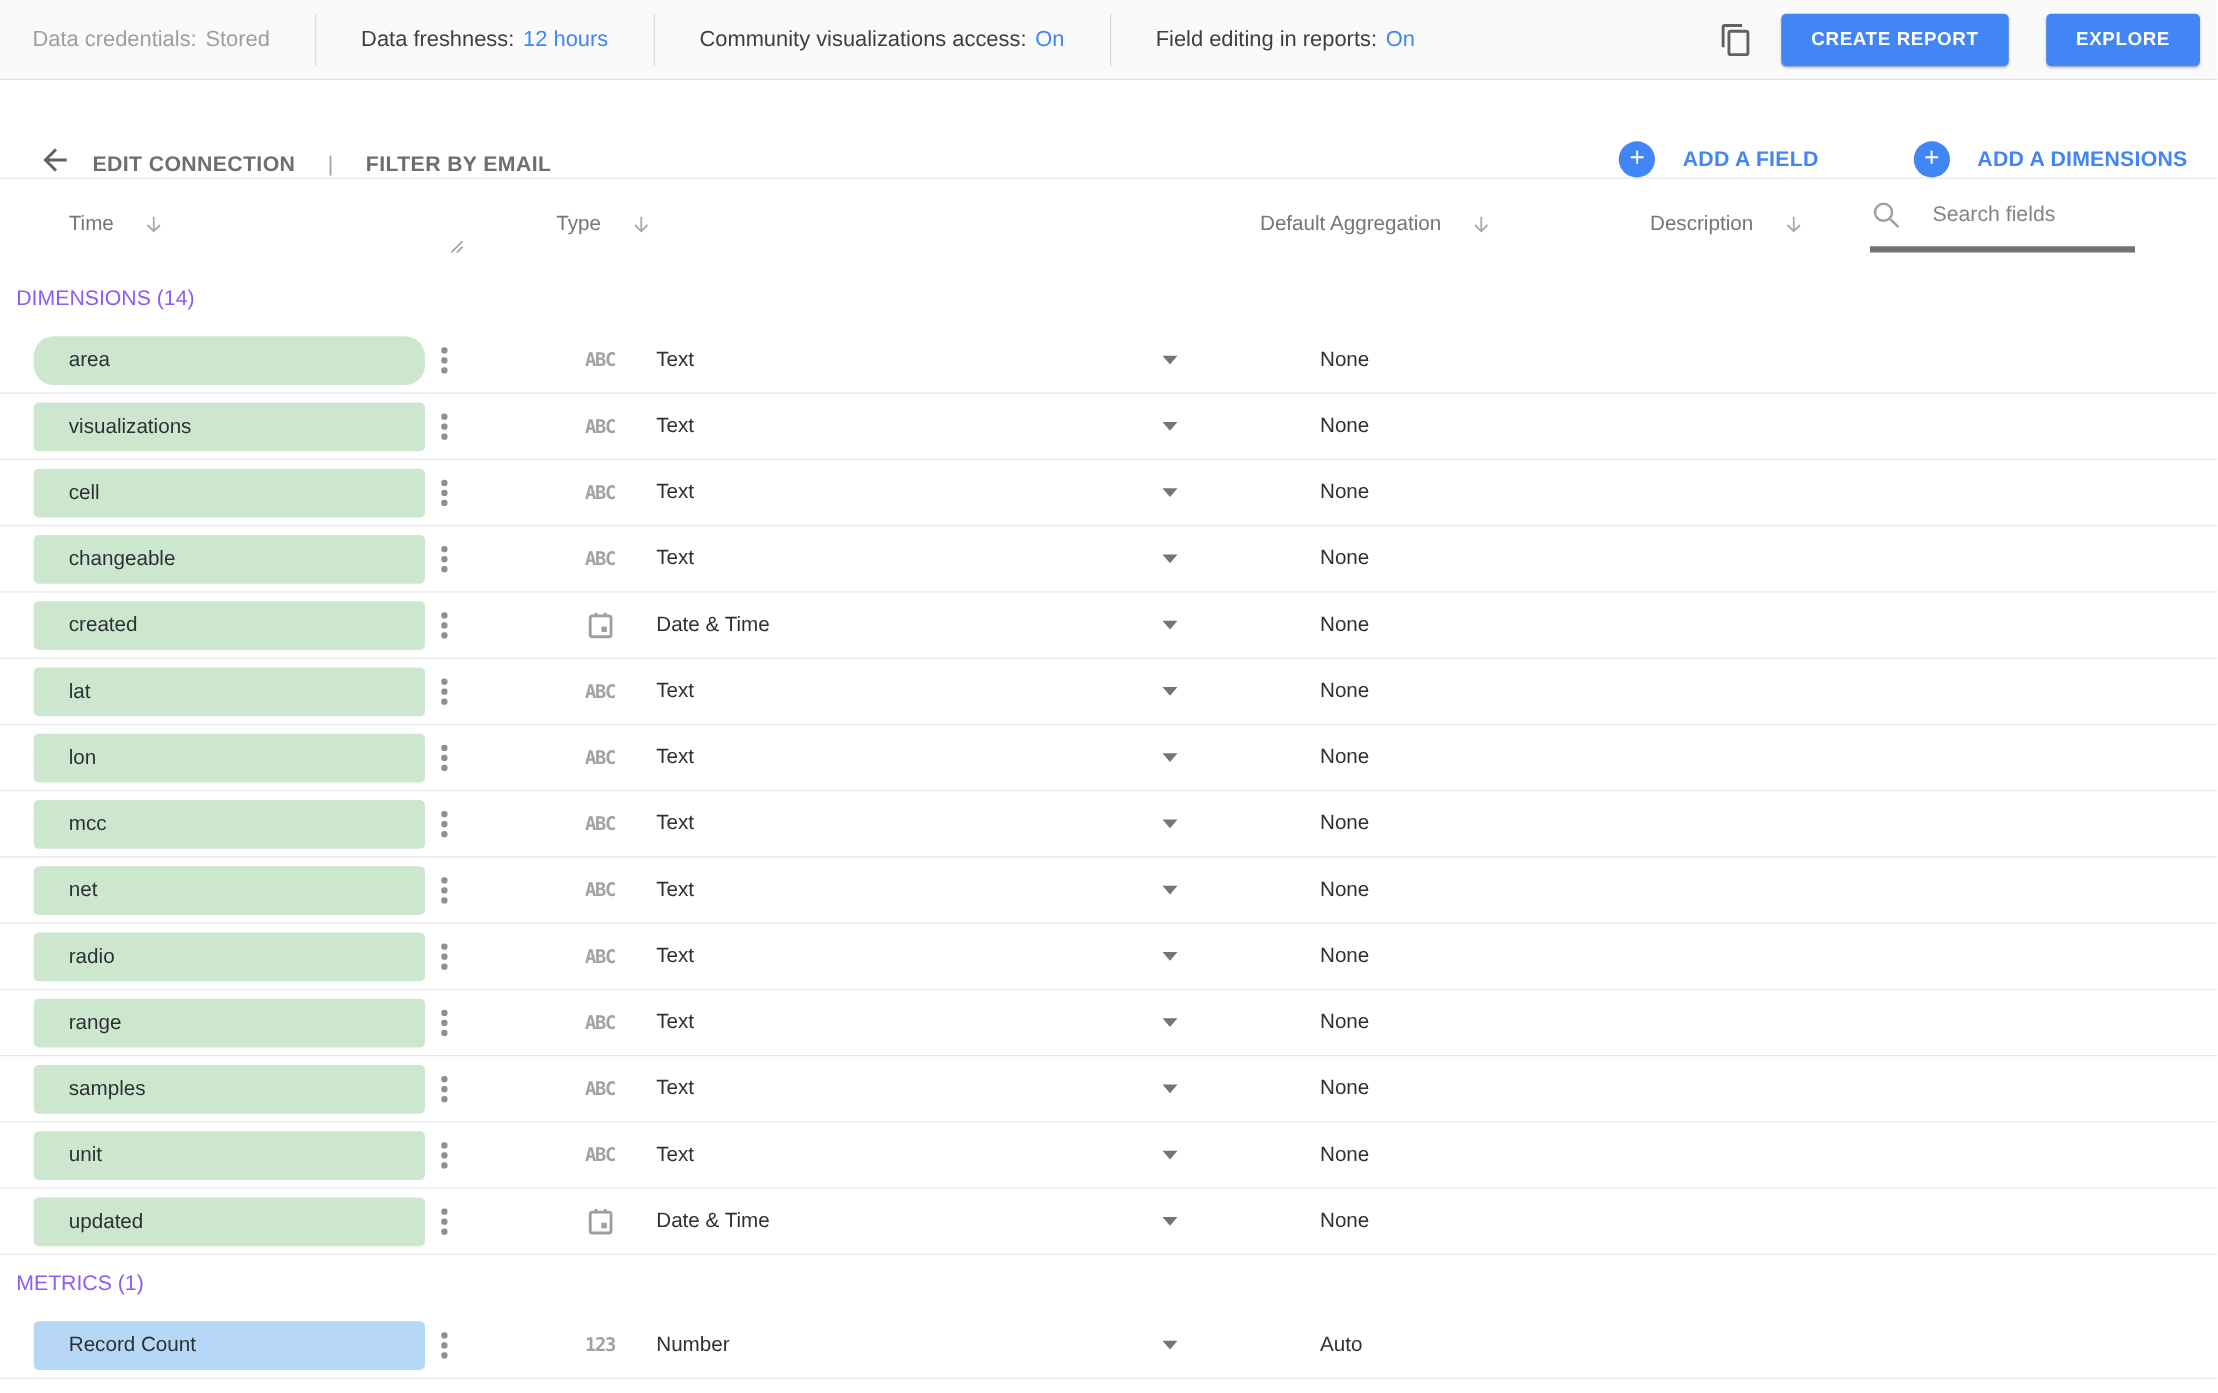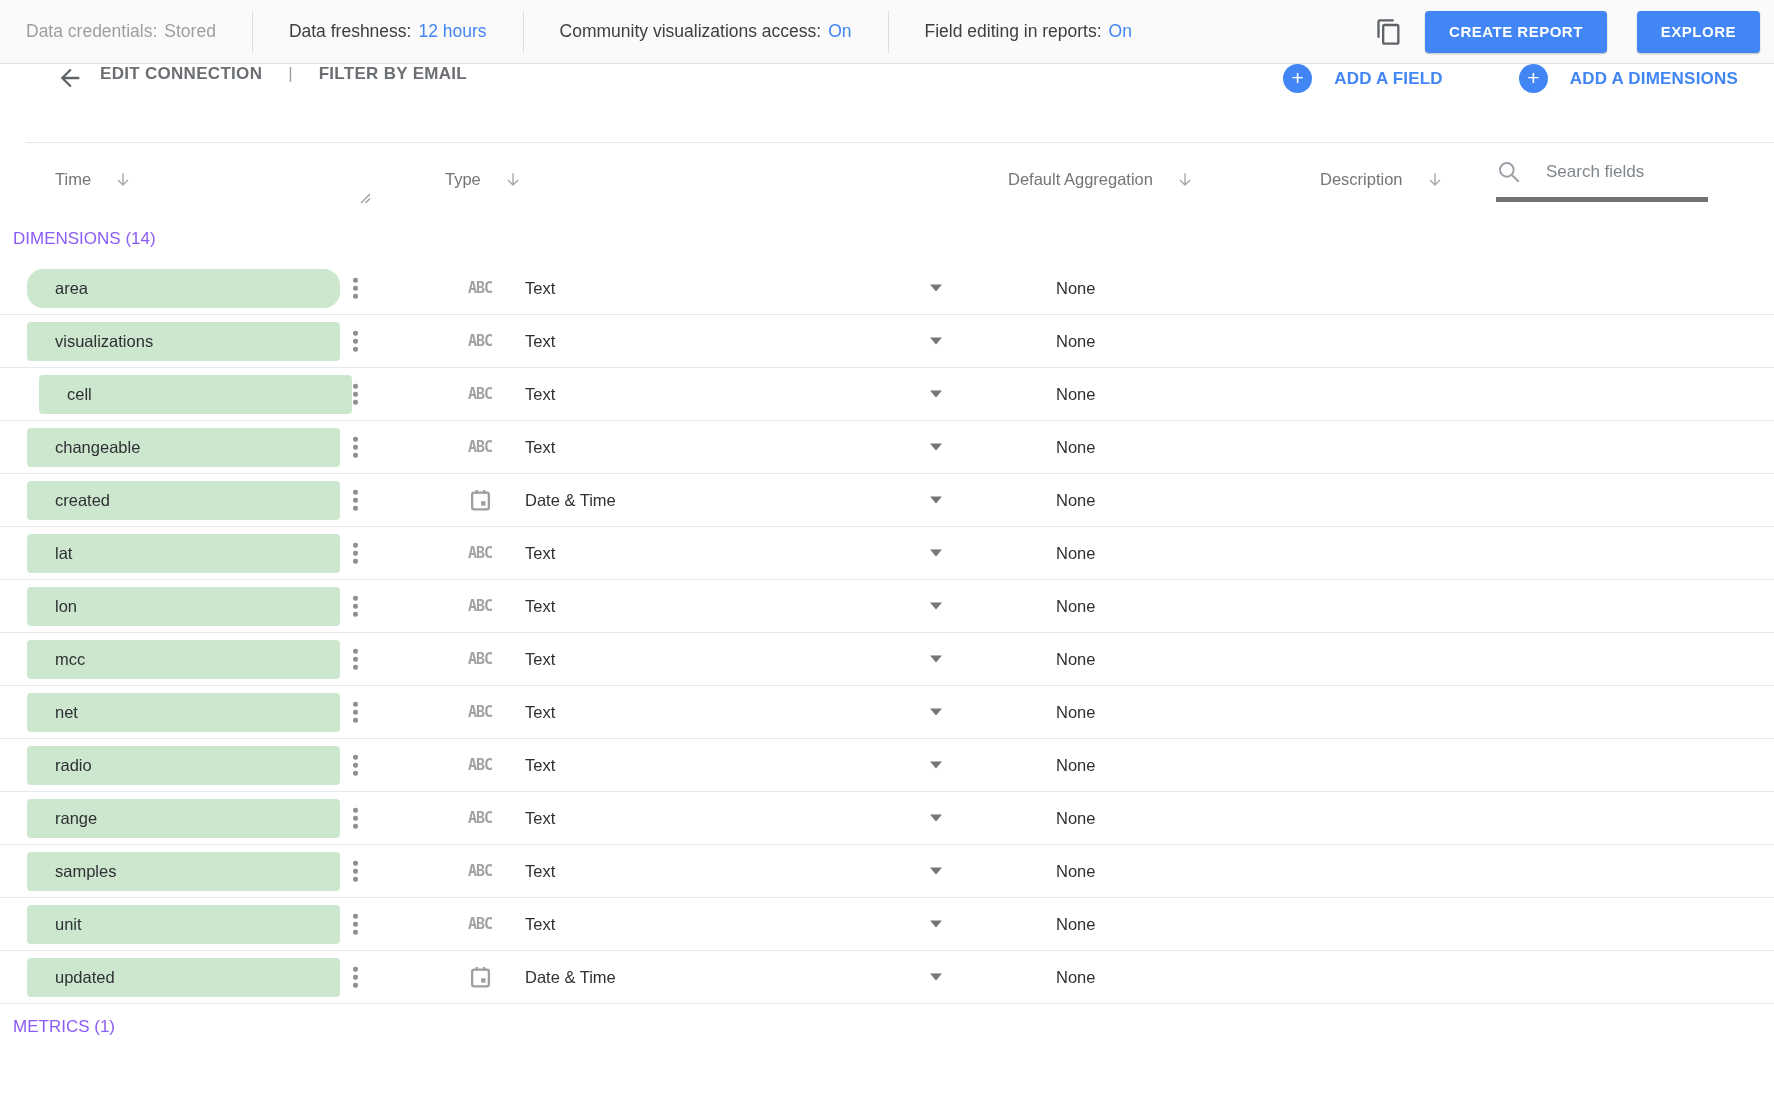--- a/index.html
+++ b/index.html
@@ -16,22 +16,22 @@
   .tb-value { color:#4285f4; margin-left:7px; cursor:pointer; }
   .tb-sep { width:1px; height:42px; background:#dadce0; margin:0 36px; flex:0 0 auto; }
   .tb-right { margin-left:auto; display:flex; align-items:center; }
   .copy-btn { margin:0 22px 0 28px; cursor:pointer; display:flex; align-items:center; }
   .btn { background:#4285f4; color:#fff; font-family:inherit; font-size:15px; font-weight:bold;
          letter-spacing:.5px; border:none; border-radius:4px; height:42px; padding:0 24px;
          box-shadow:0 1px 2px rgba(0,0,0,.25); cursor:pointer; }
   .btn + .btn { margin-left:30px; }
 
   
-  .toolbar { height:79px; display:flex; align-items:flex-start; border-bottom:1px solid #e6e6e6;
-             padding:0 24px 0 30px;margin-left:26px; }
+  .toolbar { height:79px; display:flex; align-items:flex-end; border-bottom:1px solid #e6e6e6;
+             padding:0 12px 0 30px; }
   .back { cursor:pointer; display:flex; align-items:center; margin-right:16px; }
   .tbar-item { font-size:17px; font-weight:bold; color:#6b6f73; letter-spacing:.3px;
                cursor:pointer; white-space:nowrap; }
   .tbar-div { color:#9e9e9e; font-size:17px; margin:0 26px; }
   .add-group { margin-left:auto; display:flex; align-items:center; gap:76px; padding-right:12px; }
   .add-btn { display:flex; align-items:center; gap:22px; cursor:pointer; }
   .plus-circle { width:29px; height:29px; border-radius:50%; background:#4285f4; color:#fff;
                  display:flex; align-items:center; justify-content:center; font-size:21px;
                  line-height:1; padding-bottom:2px; }
   .add-label { color:#4285f4; font-size:17px; font-weight:bold; letter-spacing:.2px; }
@@ -200,21 +200,21 @@
         <i></i>
         <i></i>
       </span>
     <span class="ticon glyph">ABC</span>
 
     <span class="tlabel">Text</span>
     <span class="darr"></span>
     <span class="aggv">None</span>
   </div>
     <div class="frow">
-    <div class="chip" style="background: rgb(205, 231, 207); margin-left: 12px;">
+    <div class="chip" style="background: rgb(205, 231, 207);">
       <span class="chip-text">cell</span>
     </div>
     <span class="kebab">
         <i></i>
         <i></i>
         <i></i>
       </span>
     <span class="ticon glyph">ABC</span>
 
     <span class="tlabel">Text</span>
@@ -394,13 +394,28 @@
         <path d="M8.5 2.5v3.4M15.5 2.5v3.4"></path>
         <rect x="12.6" y="13.2" width="4.2" height="4.2" fill="#9e9e9e" stroke="none"></rect>
       </svg>
     </span>
 
     <span class="tlabel">Date &amp; Time</span>
     <span class="darr"></span>
     <span class="aggv">None</span>
   </div>
     <div class="section-label">METRICS (1)</div>
+    <div class="frow">
+    <div class="chip" style="background: rgb(182, 215, 246);">
+      <span class="chip-text">Record Count</span>
+    </div>
+    <span class="kebab">
+        <i></i>
+        <i></i>
+        <i></i>
+      </span>
+
+    <span class="ticon glyph">123</span>
+    <span class="tlabel">Number</span>
+    <span class="darr"></span>
+    <span class="aggv">Auto</span>
+  </div>
   </div>
 
 </body></html>

